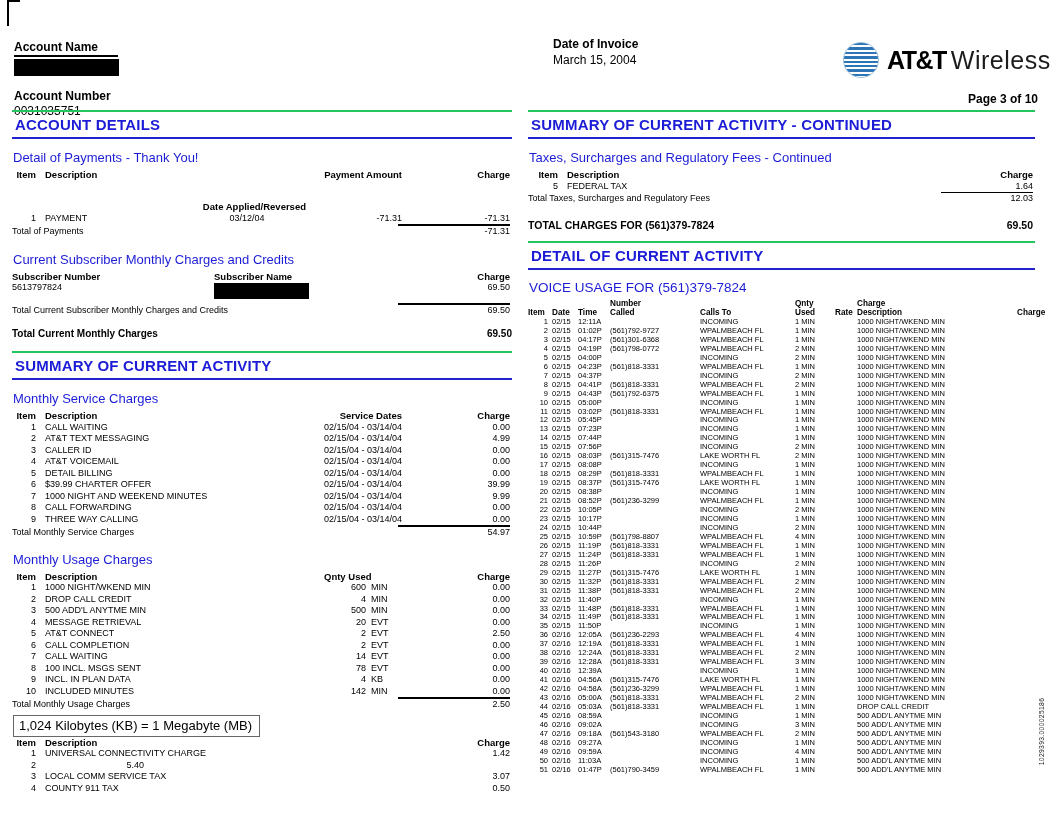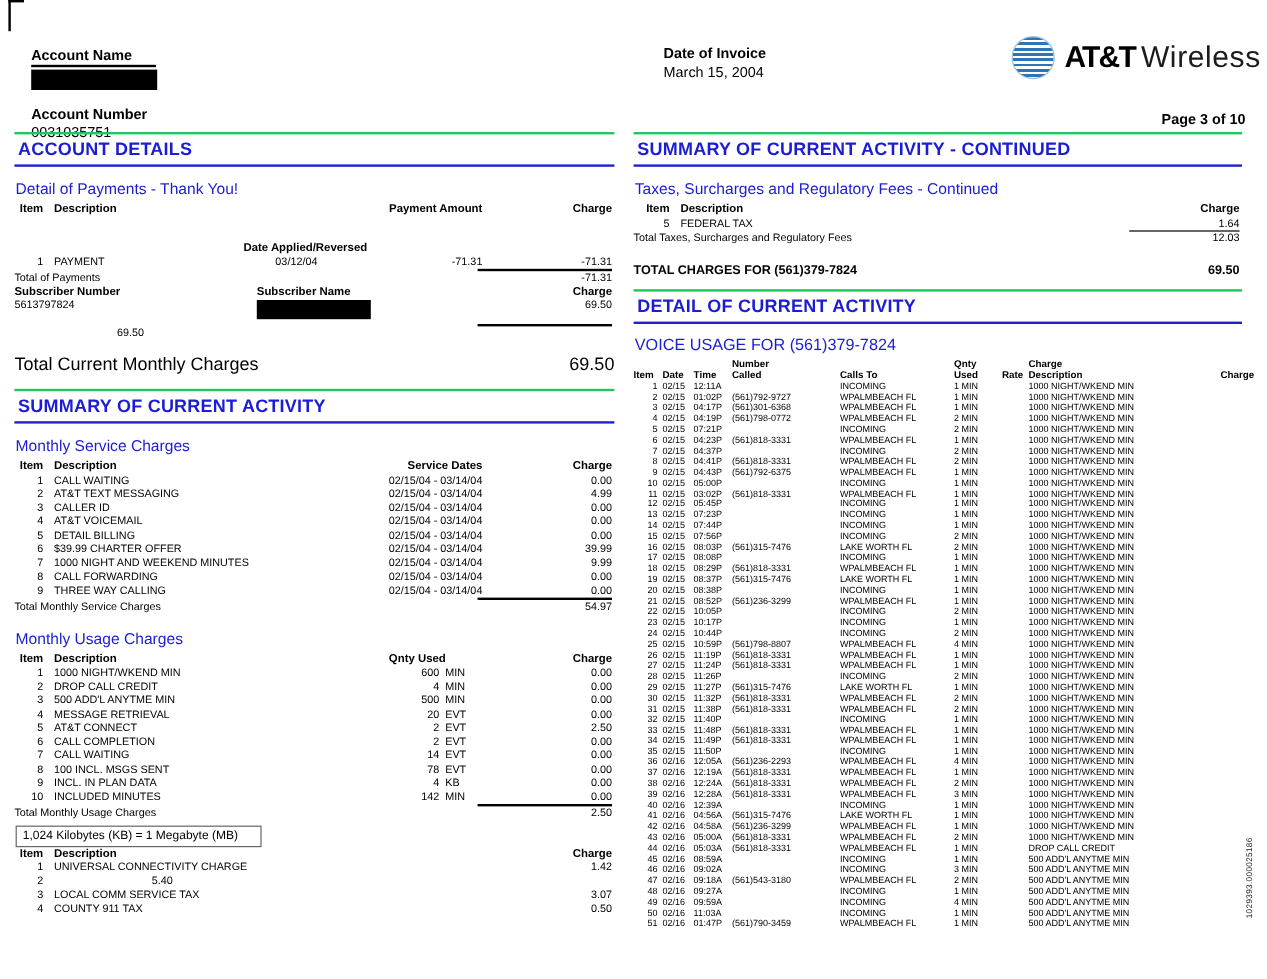--- a/index.html
+++ b/index.html
@@ -6,30 +6,30 @@
   html,body { background:#fff; }
   body {
     width:1056px; height:816px; position:relative; overflow:hidden;
     font-family:"Liberation Sans", sans-serif; color:#000;
     -webkit-font-smoothing:antialiased;
   }
   .corner-mark{ position:absolute; left:7px; top:0; width:13px; height:26px;
     border-left:2.5px solid #000; border-top:2.5px solid #000; }
 
   
-  .hdr-left{ position:absolute; left:26px; top:37px; }
+  .hdr-left{ position:absolute; left:14px; top:37px; }
   .lbl{ font-weight:bold; font-size:12px; }
   .acct-name-lbl{ display:inline-block; border-bottom:2px solid #000; padding-bottom:1px; min-width:104px; }
   .redact{ background:#000; }
   .redact-name{ width:105px; height:17px; margin-top:2px; }
   .acct-num-lbl{ margin-top:13px; }
   .acct-num{ font-size:12px; margin-top:1px; }
   .hdr-date{ position:absolute; left:553px; top:37px; }
   .hdr-date .val{ font-size:12px; margin-top:2px; }
-  .logo{ position:absolute; left:843px; top:30px; display:flex; align-items:center; }
+  .logo{ position:absolute; left:843px; top:42px; display:flex; align-items:center; }
   .globe{ width:36px; height:36px; border-radius:50%;
     background:repeating-linear-gradient(#2e75b5 0px,#2e75b5 2.4px,#ffffff 2.4px,#ffffff 4.4px);
     border:1px solid #9cc0de; }
   .brand{ margin-left:8px; font-size:25px; letter-spacing:-0.5px; white-space:nowrap; }
   .brand .att{ font-weight:bold; letter-spacing:-1.5px; }
   .brand .wireless{ font-weight:normal; color:#1c1c1c; margin-left:5px; letter-spacing:0.5px; }
   .page-no{ position:absolute; right:18px; top:92px; font-weight:bold; font-size:12px; }
 
   
   .col{ position:absolute; top:110px; }
@@ -61,24 +61,24 @@
   .redact-sub{ width:95px; height:16px; margin-top:1px; }
   
   .svc .c-dates{ width:142px; text-align:right; flex:none; }
   
   .usg .c-qty{ width:42px; text-align:right; flex:none; }
   .usg .c-unit{ width:36px; flex:none; padding-left:5px; }
 
   .rule{ border-top:2px solid #000; width:112px; margin:0 2px 0 auto; }
   .rule-sm{ border-top:1.5px solid #000; width:92px; margin:0 2px 0 auto; }
 
-  .grand-row{ display:flex; font-weight:normal; font-size:15px; margin-top:12px; }
+  .grand-row{ display:flex; font-weight:bold; font-size:10px; margin-top:12px; }
   .grand-row .gl{ flex:1; } .gap10{ height:10px; } .gap12{ height:12px; }
 
-  .kb-box{ display:inline-block; border:1px solid #666; font-size:10px;
+  .kb-box{ display:inline-block; border:1px solid #666; font-size:13px;
     padding:2px 7px 3px 5px; margin:4px 0 0 1px; min-width:205px; }
 
   .total-charges{ display:flex; font-weight:bold; font-size:10.5px; margin-top:14px; }
   .total-charges .gl{ flex:1; }
 
   
   .voice-title{ color:#1c1cd6; font-size:13.5px; margin:10px 0 4px 1px; }
   .vt{ font-size:7.5px; line-height:8.95px; }
   .vt .vh{ font-weight:bold; font-size:8.2px; line-height:10.5px; }
   .v-item{ width:20px; text-align:right; flex:none; }
@@ -144,36 +144,38 @@
           <span class="c-charge">-71.31</span>
         </div>
       </div>
     <div class="rule"></div>
     <div class="row b">
       <span class="c-desc" style="padding-left:0">Total of Payments</span>
       <span class="c-charge">-71.31</span>
     </div>
   </div>
 
+  <div class="sub-title" style="margin-top:14px">Current Subscriber Monthly Charges and Credits</div>
   <div class="tbl subr">
     <div class="row th">
       <span class="c-subnum">Subscriber Number</span>
       <span class="c-subname">Subscriber Name</span>
       <span class="c-charge">Charge</span>
     </div>
     <div>
 
     <div class="row">
           <span class="c-subnum">5613797824</span>
           <span class="c-subname"><span class="redact redact-sub" style="display:inline-block"></span></span>
           <span class="c-charge">69.50</span>
         </div>
       </div>
     <div class="rule"></div>
     <div class="row b">
+      <span class="c-desc" style="padding-left:0">Total Current Subscriber Monthly Charges and Credits</span>
       <span class="c-charge">69.50</span>
     </div>
   </div>
 
   <div class="grand-row">
     <span class="gl">Total Current Monthly Charges</span>
     <span>69.50</span>
   </div>
 
   <div class="gap12"></div>
@@ -472,21 +474,21 @@
           <span class="v-called">(561)798-0772</span>
           <span class="v-to">WPALMBEACH FL</span>
           <span class="v-used">2 MIN</span>
           <span class="v-rate"></span>
           <span class="v-desc">1000 NIGHT/WKEND MIN</span>
           <span class="v-charge"></span>
         </div>
         <div class="row">
           <span class="v-item">5</span>
           <span class="v-date">02/15</span>
-          <span class="v-time">07:21P</span>
+          <span class="v-time">04:00P</span>
           <span class="v-called"></span>
           <span class="v-to">INCOMING</span>
           <span class="v-used">2 MIN</span>
           <span class="v-rate"></span>
           <span class="v-desc">1000 NIGHT/WKEND MIN</span>
           <span class="v-charge"></span>
         </div>
         <div class="row">
           <span class="v-item">6</span>
           <span class="v-date">02/15</span>

